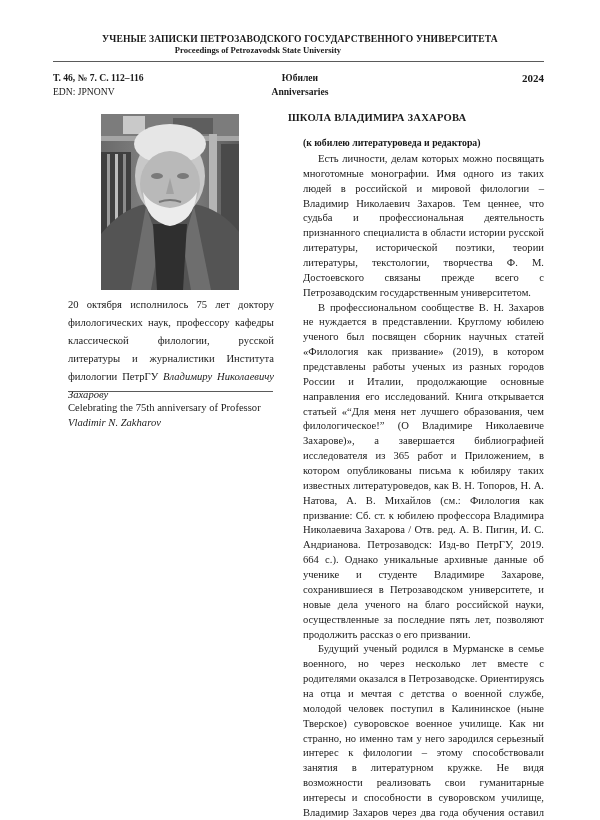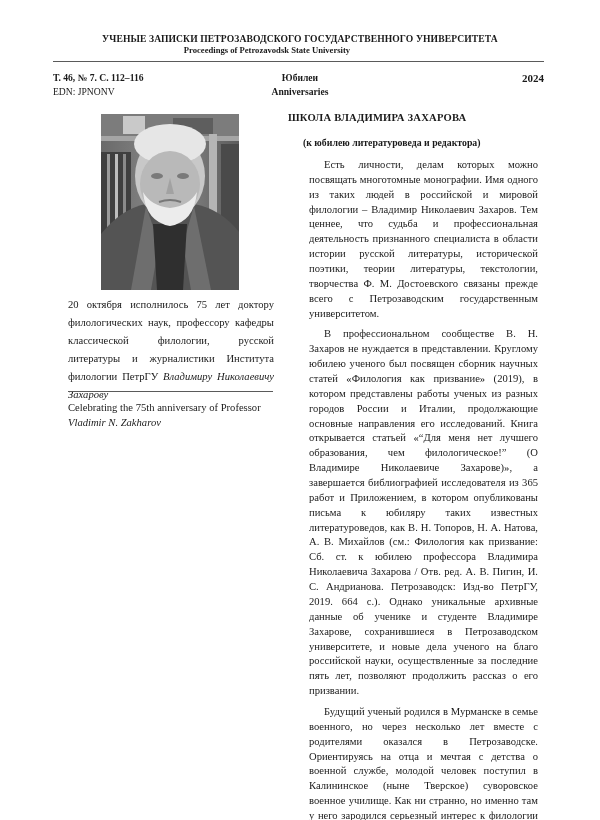--- a/index.html
+++ b/index.html
@@ -1,37 +1,37 @@
 <!DOCTYPE html>
 <html><head>
 <meta charset="utf-8">
 <style>
   html, body { margin: 0; padding: 0; background: #ffffff; }
   body { width: 600px; height: 820px; position: relative; overflow: hidden;
          font-family: "Liberation Serif", "DejaVu Serif", serif; color: #1a1a1a; }
   .abs { position: absolute; }
   .journal-title { left: 0; width: 600px; top: 33px; text-align: center; font-weight: bold; font-size: 9.6px; letter-spacing: 0.1px; }
-  .journal-subtitle { left: 13px; width: 508px; top: 45px; text-align: center; font-weight: bold; font-size: 8.6px; }
+  .journal-subtitle { left: 4px; width: 508px; top: 45px; text-align: center; font-weight: bold; font-size: 8.6px; }
   .top-rule { left: 53px; width: 491px; top: 61px; height: 0; border-top: 1.2px solid #5a5a5a; }
   .meta-left1 { left: 53px; top: 72px; font-weight: bold; font-size: 9.6px; }
   .meta-left2 { left: 53px; top: 86px; font-size: 9.6px; }
   .meta-center1 { left: 200px; width: 200px; top: 72px; text-align: center; font-weight: bold; font-size: 9.6px; }
   .meta-center2 { left: 200px; width: 200px; top: 86px; text-align: center; font-weight: bold; font-size: 9.6px; }
   .meta-right { right: 56px; top: 72px; font-weight: bold; font-size: 11px; }
 
   .photo { left: 101px; top: 114px; width: 138px; height: 176px; overflow: hidden; background: #6b6b6b; }
   .caption { left: 68px; top: 296px; width: 206px; font-size: 10.6px; line-height: 18px; text-align: justify; }
   .caption em { font-style: italic; }
   .caption-rule { left: 68px; width: 205px; top: 391px; height: 0; border-top: 1.4px solid #5a5a5a; }
   .caption-en { left: 68px; top: 401px; width: 210px; font-size: 10.6px; line-height: 14.9px; }
 
   .article-title { left: 288px; top: 112px; font-weight: bold; font-size: 10.6px; letter-spacing: 0.2px; }
   .article-subtitle { left: 303px; top: 137px; font-weight: bold; font-size: 9.8px; }
   .body-col { left: 303px; top: 152px; width: 241px; font-size: 10.6px; line-height: 14.86px; text-align: justify; }
-  .body-col p { margin: 6px; text-indent: 15px; hyphens: manual; }
+  .body-col p { margin: 0; text-indent: 15px; hyphens: manual; }
 </style>
 </head>
 <body>
 
 <div class="abs journal-title">УЧЕНЫЕ ЗАПИСКИ ПЕТРОЗАВОДСКОГО ГОСУДАРСТВЕННОГО УНИВЕРСИТЕТА</div>
 <div class="abs journal-subtitle">Proceedings of Petrozavodsk State University</div>
 <div class="abs top-rule"></div>
 
 <div class="abs meta-left1">Т. 46, № 7. С. 112–116</div>
 <div class="abs meta-left2">EDN: JPNONV</div>

